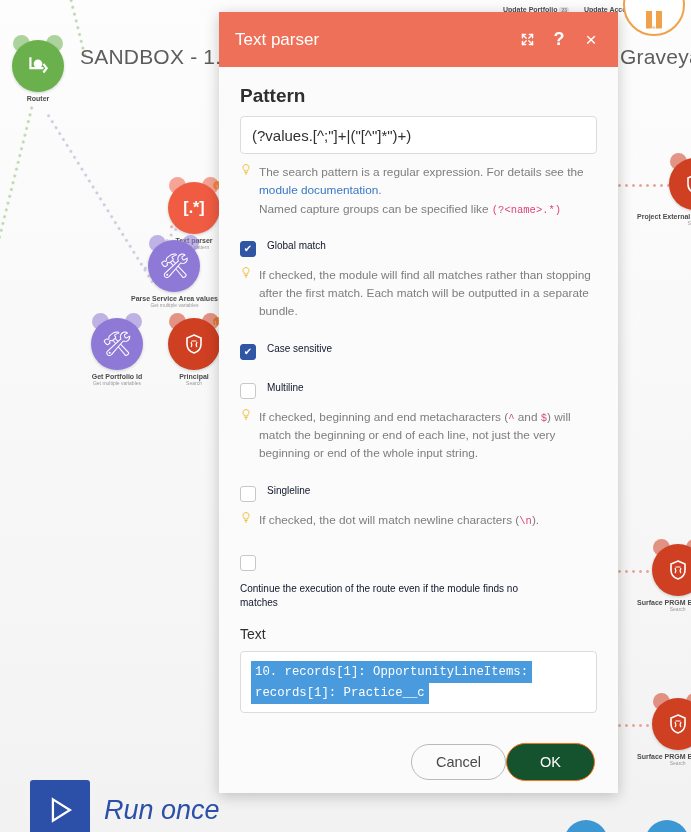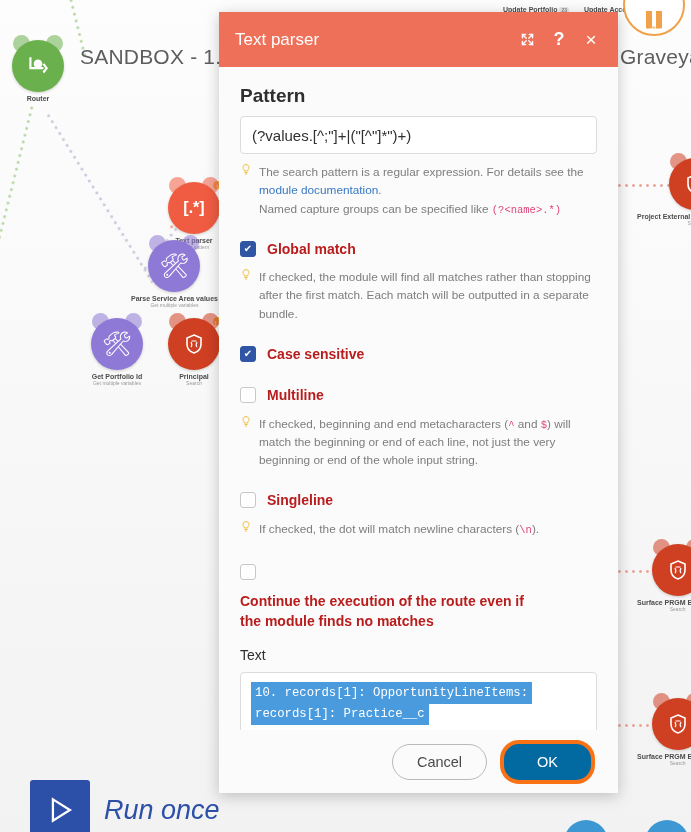--- a/index.html
+++ b/index.html
@@ -167,35 +167,35 @@
     margin-top: 21px;
   }
   .cbox {
     flex: 0 0 16px; width: 16px; height: 16px;
     border-radius: 3px; margin-top: 2px;
     border: 1px solid #c8c8c8; background: #fff;
     display:flex; align-items:center; justify-content:center;
     cursor: pointer;
   }
   .cbox.on { background: #2f55a4; border-color:#2f55a4; color:#fff; font-size:10px; }
-  .check-label { font-size: 14px; color: #b91c1c; line-height: 1.45; font-weight: bold; }
+  .check-label { font-size: 10px; color: #0f172a; line-height: 1.45; }
 
   .modal-footer {
     flex: 0 0 63px;
     display: flex; align-items: center; justify-content: flex-end;
-    gap: 13px; padding-right: 23px;
+    padding-right: 23px;
     background: #fbfbfb;
   }
   .btn {
     border-radius: 19px; font-size: 14.5px;
     padding: 9px 24px; cursor: pointer;
     font-family: "Liberation Sans", sans-serif;
   }
   .btn.cancel { background: #fbfbfb; border: 1px solid #b9b9b9; color:#4a4a4a; }
-  .btn.ok { background: #0369a1; border: 4px solid #f97316; color: #fff; padding: 10px 33px; }
+  .btn.ok { background: #14532d; border: 1px solid #f97316; color: #fff; padding: 10px 33px; }
 
   .token-box {
     width: 100%;
     border: 1px solid #dcdcdc; border-radius: 4px;
     background:#fff; padding: 9px 10px; min-height: 55px;
   }
   .token {
     display: inline;
     background: #4a9ade; color: #fff;
     font-family: "Liberation Mono", monospace;

